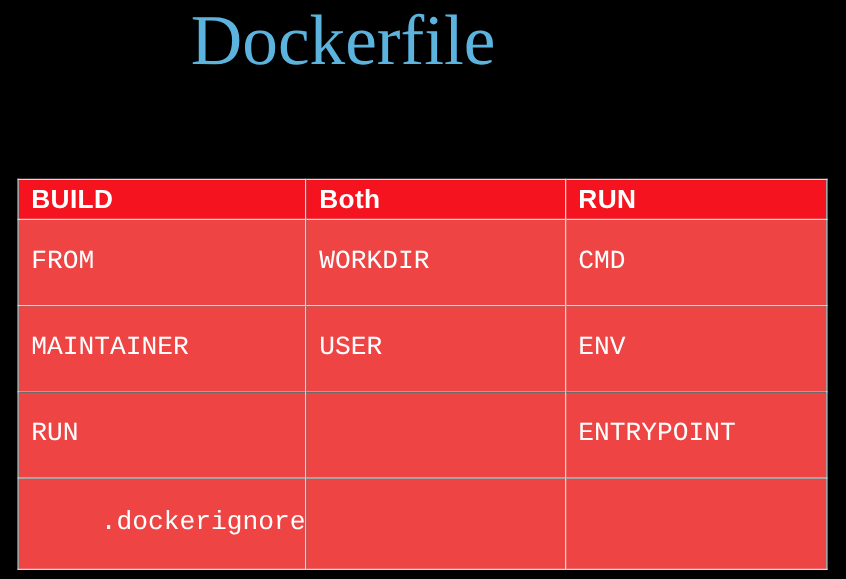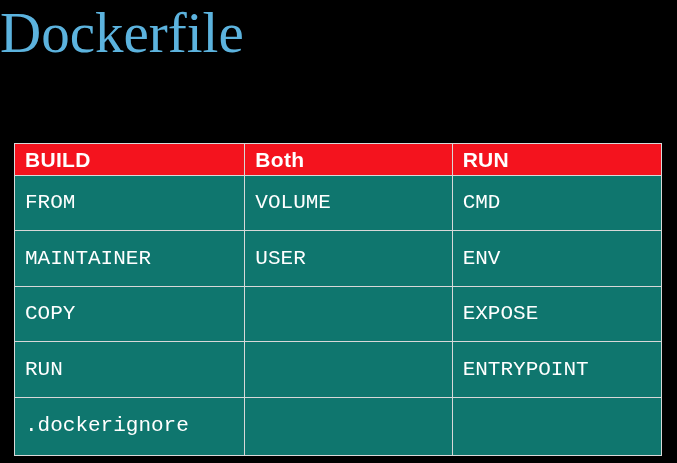--- a/index.html
+++ b/index.html
@@ -22,20 +22,21 @@
     height: 463px;
     background: #000000;
   }
 
   
   #title {
     position: absolute;
     left: 0;
     top: 2px;
     width: 549px;
+    text-align: center;
     font-family: "Liberation Serif", "DejaVu Serif", serif;
     font-size: 57px;
     line-height: 62px;
     font-weight: normal;
     color: #5CB3DE;
     letter-spacing: 0px;
     white-space: nowrap;
   }
 
   
@@ -71,32 +72,33 @@
     color: #ffffff;
     font-family: "Liberation Sans", sans-serif;
     font-weight: bold;
     font-size: 21px;
     height: 31px;
     line-height: 31px;
     letter-spacing: 0.3px;
   }
 
   table.dockerfile-table tbody td {
-    background: #0f766e;
+    background: #ef4444;
     color: #ffffff;
     font-family: "Liberation Mono", "DejaVu Sans Mono", monospace;
     font-weight: normal;
     font-size: 21px;
     line-height: 24px;
     height: 39px;
     letter-spacing: 0px;
     white-space: nowrap;
   }
   table.dockerfile-table tbody tr.last-row td {
     height: 41px;
+    text-align: right;
   }
   table.dockerfile-table tbody td.empty-cell {
     color: transparent;
   }
 
   
   #watermark {
     position: absolute;
     left: 396px;
     top: 430px;
@@ -125,32 +127,27 @@
       <thead>
         <tr>
           <th>BUILD</th>
           <th>Both</th>
           <th>RUN</th>
         </tr>
       </thead>
       <tbody>
         <tr>
           <td>FROM</td>
-          <td>VOLUME</td>
+          <td>WORKDIR</td>
           <td>CMD</td>
         </tr>
         <tr>
           <td>MAINTAINER</td>
           <td>USER</td>
           <td>ENV</td>
-        </tr>
-        <tr>
-          <td>COPY</td>
-          <td class="empty-cell"></td>
-          <td>EXPOSE</td>
         </tr>
         <tr>
           <td>RUN</td>
           <td class="empty-cell"></td>
           <td>ENTRYPOINT</td>
         </tr>
         <tr class="last-row">
           <td>.dockerignore</td>
           <td class="empty-cell"></td>
           <td class="empty-cell"></td>

